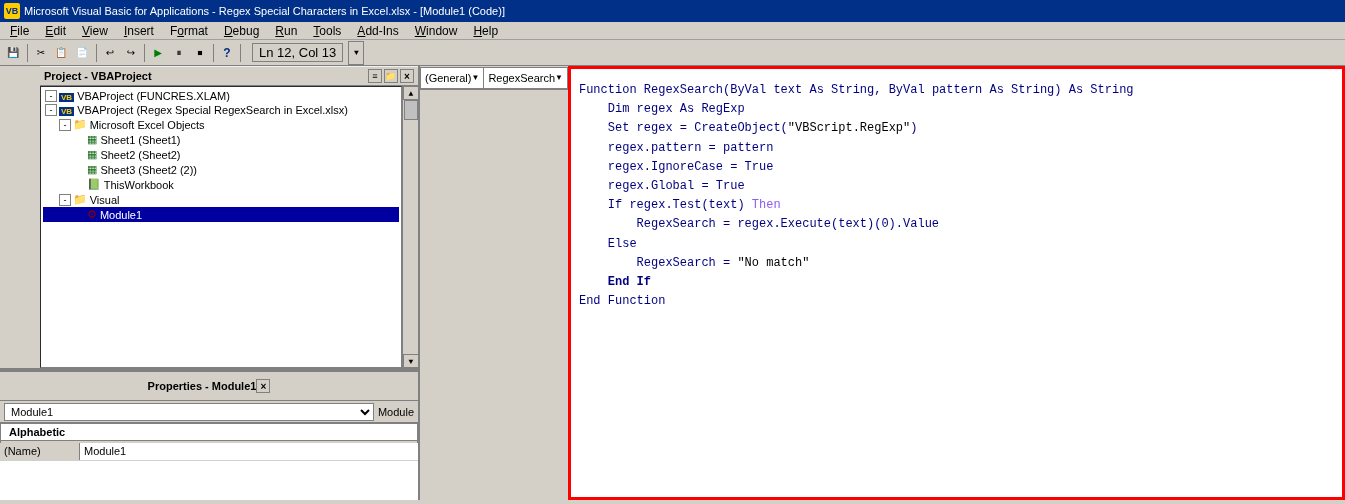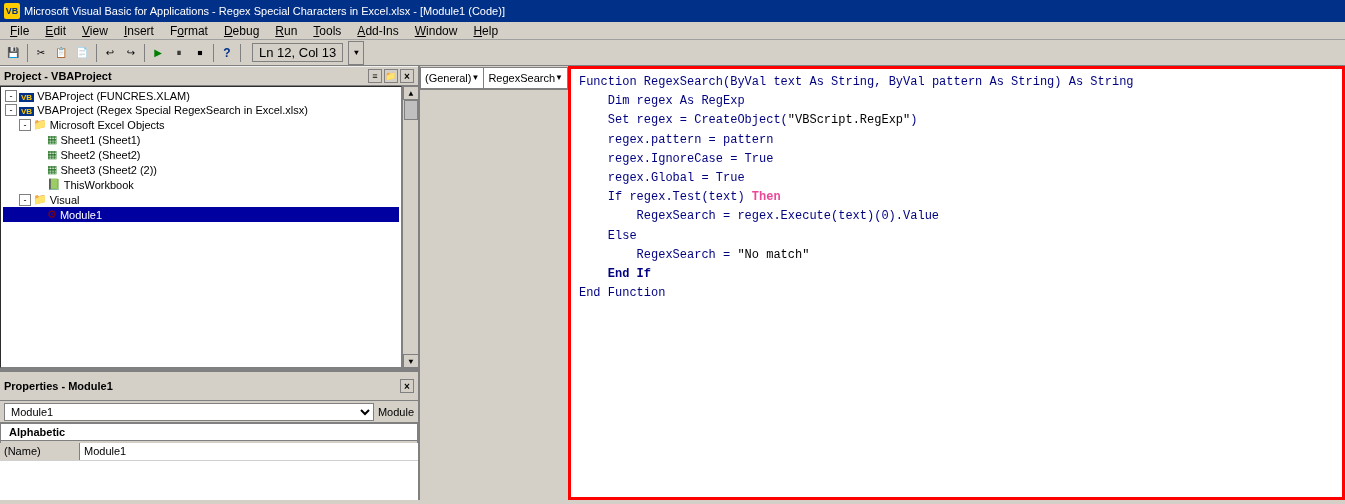--- a/index.html
+++ b/index.html
@@ -188,21 +188,21 @@
       height: 130px;
       border-top: 2px solid #808080;
       display: flex;
       flex-direction: column;
     }
     .props-header {
       background: #d4d0c8;
       padding: 14px 4px;
       display: flex;
       align-items: center;
-      justify-content: space-between;
+      justify-content: center;
       height: 20px;
       font-family: Arial, sans-serif;
       font-size: 11px;
       font-weight: bold;
       border-bottom: 1px solid #808080;
     }
     .props-name-row {
       display: flex;
       align-items: center;
       padding: 2px 4px;
@@ -298,21 +298,21 @@
       font-size: 11px;
     }
     .dropdown-arrow {
       font-size: 8px;
     }
 
     
     .code-area {
       flex: 1;
       background: white;
-      padding: 4px 8px;
+      padding: 12px 8px;
       overflow-y: auto;
       font-family: 'Courier New', monospace;
       font-size: 12px;
       line-height: 1.6;
       border: 3px solid red;
       position: relative;
     }
 
   </style>
 </head>
@@ -359,21 +359,21 @@
   </div>
   <div style="margin-left:4px">
     <div class="toolbar-scroll-arrow">▼</div>
   </div>
 </div>
 
 <div class="main-layout">
 
   <div class="left-panel">
 
-    <div style="display:flex; flex-direction:column; flex:1; border-bottom: 2px solid #808080;">
+    <div style="display:flex; flex-direction:column; flex:1; border-bottom: 2px solid #808080; padding-left: 40px;">
       <div class="panel-header">
         <span>Project - VBAProject</span>
         <div style="display:flex; gap:2px; align-items:center;">
           <button style="width:14px;height:14px;font-size:9px;background:#d4d0c8;border:1px solid #808080;cursor:pointer;display:flex;align-items:center;justify-content:center;">≡</button>
           <button style="width:14px;height:14px;font-size:9px;background:#d4d0c8;border:1px solid #808080;cursor:pointer;display:flex;align-items:center;justify-content:center;">📁</button>
           <div class="panel-close-btn">×</div>
         </div>
       </div>
       <div style="display:flex; flex:1; overflow:hidden;">
         <div class="tree-view" id="tree-view">
@@ -473,21 +473,21 @@
     </div>
 
     <div class="code-area" id="code-area">
 
     <div style="font-family: &quot;Courier New&quot;, monospace; font-size: 12px; line-height: 1.6; white-space: pre; color: rgb(0, 0, 128);"><span style="color:#000080;font-weight:normal;">Function</span> RegexSearch(<span style="color:#000080;font-weight:normal;">ByVal</span> text <span style="color:#000080;font-weight:normal;">As</span> <span style="color:#000080;font-weight:normal;">String</span>, <span style="color:#000080;font-weight:normal;">ByVal</span> pattern <span style="color:#000080;font-weight:normal;">As</span> <span style="color:#000080;font-weight:normal;">String</span>) <span style="color:#000080;font-weight:normal;">As</span> <span style="color:#000080;font-weight:normal;">String</span></div>
         <div style="font-family: &quot;Courier New&quot;, monospace; font-size: 12px; line-height: 1.6; white-space: pre; color: rgb(0, 0, 128);">    <span style="color:#000080;font-weight:normal;">Dim</span> regex <span style="color:#000080;font-weight:normal;">As</span> <span style="color:#000080;font-weight:normal;">RegExp</span></div>
         <div style="font-family: &quot;Courier New&quot;, monospace; font-size: 12px; line-height: 1.6; white-space: pre; color: rgb(0, 0, 128);">    <span style="color:#000080;font-weight:normal;">Set</span> regex = CreateObject(<span style="color:black;">"VBScript.RegExp"</span>)</div>
         <div style="font-family: &quot;Courier New&quot;, monospace; font-size: 12px; line-height: 1.6; white-space: pre; color: rgb(0, 0, 128);">    regex.pattern = pattern</div>
         <div style="font-family: &quot;Courier New&quot;, monospace; font-size: 12px; line-height: 1.6; white-space: pre; color: rgb(0, 0, 128);">    regex.IgnoreCase = <span style="color:#000080;font-weight:normal;">True</span></div>
         <div style="font-family: &quot;Courier New&quot;, monospace; font-size: 12px; line-height: 1.6; white-space: pre; color: rgb(0, 0, 128);">    regex.Global = <span style="color:#000080;font-weight:normal;">True</span></div>
-        <div style="font-family: &quot;Courier New&quot;, monospace; font-size: 12px; line-height: 1.6; white-space: pre; color: rgb(0, 0, 128);">    <span style="color:#000080;font-weight:normal;">If</span> regex.Test(text) <span style="color:#ec4899;font-weight:bold;">Then</span></div>
+        <div style="font-family: &quot;Courier New&quot;, monospace; font-size: 12px; line-height: 1.6; white-space: pre; color: rgb(0, 0, 128);">    <span style="color:#000080;font-weight:normal;">If</span> regex.Test(text) <span style="color:#8b5cf6;font-weight:normal;">Then</span></div>
         <div style="font-family: &quot;Courier New&quot;, monospace; font-size: 12px; line-height: 1.6; white-space: pre; color: rgb(0, 0, 128);">        RegexSearch = regex.Execute(text)(0).<span style="color:#000080;font-weight:normal;">Value</span></div>
         <div style="font-family: &quot;Courier New&quot;, monospace; font-size: 12px; line-height: 1.6; white-space: pre; color: rgb(0, 0, 128);">    <span style="color:#000080;font-weight:normal;">Else</span></div>
         <div style="font-family: &quot;Courier New&quot;, monospace; font-size: 12px; line-height: 1.6; white-space: pre; color: rgb(0, 0, 128);">        RegexSearch = <span style="color:black;">"No match"</span></div>
         <div style="font-family: &quot;Courier New&quot;, monospace; font-size: 12px; line-height: 1.6; white-space: pre; color: rgb(0, 0, 128);">    <span style="color:#000080;font-weight:bold;">End If</span></div>
         <div style="font-family: &quot;Courier New&quot;, monospace; font-size: 12px; line-height: 1.6; white-space: pre; color: rgb(0, 0, 128);"><span style="color:#000080;font-weight:normal;">End Function</span></div>
         <div style="height: 60px;"></div>
       </div>
 
   </div>
 </div>

